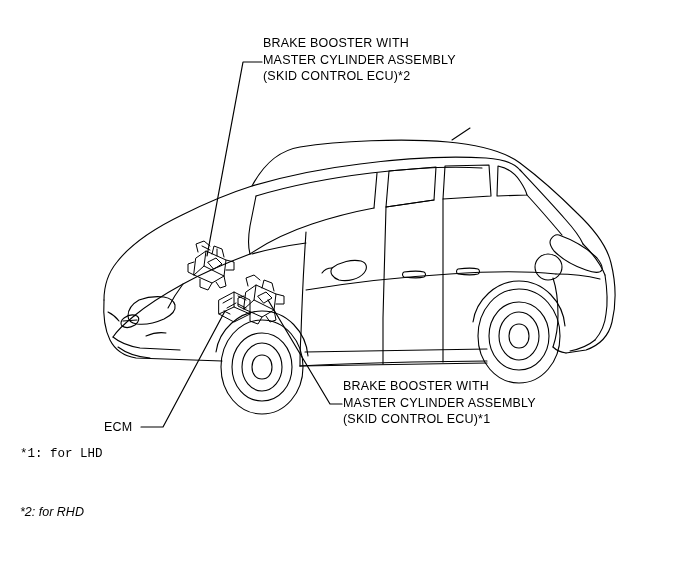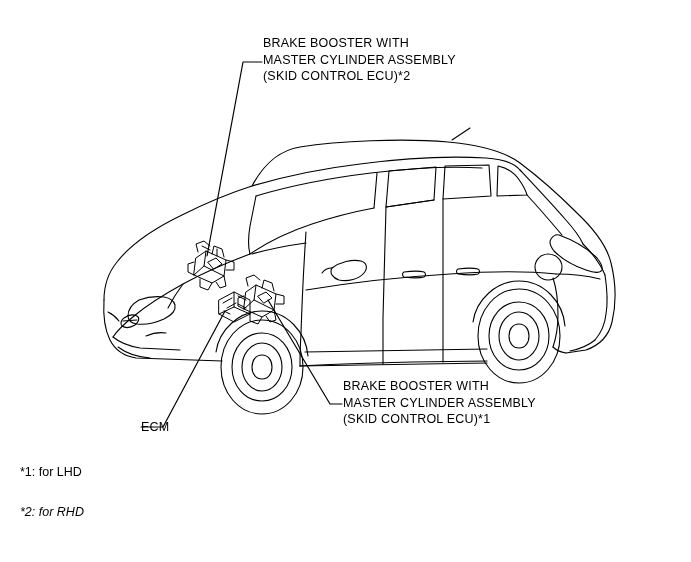--- a/index.html
+++ b/index.html
@@ -38,29 +38,28 @@
     left: 263px;
     top: 35px;
   }
   #callout-lhd {
     left: 343px;
     top: 378px;
   }
   #callout-ecm {
     left: 104px;
     top: 419px;
-    margin-left: 37px;
   }
   .footnote {
     position: absolute;
     font-size: 12.5px;
     line-height: 16px;
     white-space: pre;
   }
-  #footnote-1 { left: 20px; top: 464px; }
+  #footnote-1 { left: 20px; top: 446px; font-family: Liberation Mono, monospace; }
   #footnote-2 { left: 20px; top: 504px; font-style: italic; }
 </style>
 </head>
 <body>
 
 <div id="diagram-root">
 
   <svg class="art" viewBox="0 0 691 562">
     <g fill="none" stroke="#000000" stroke-width="1.1" stroke-linejoin="round" stroke-linecap="round">
 

